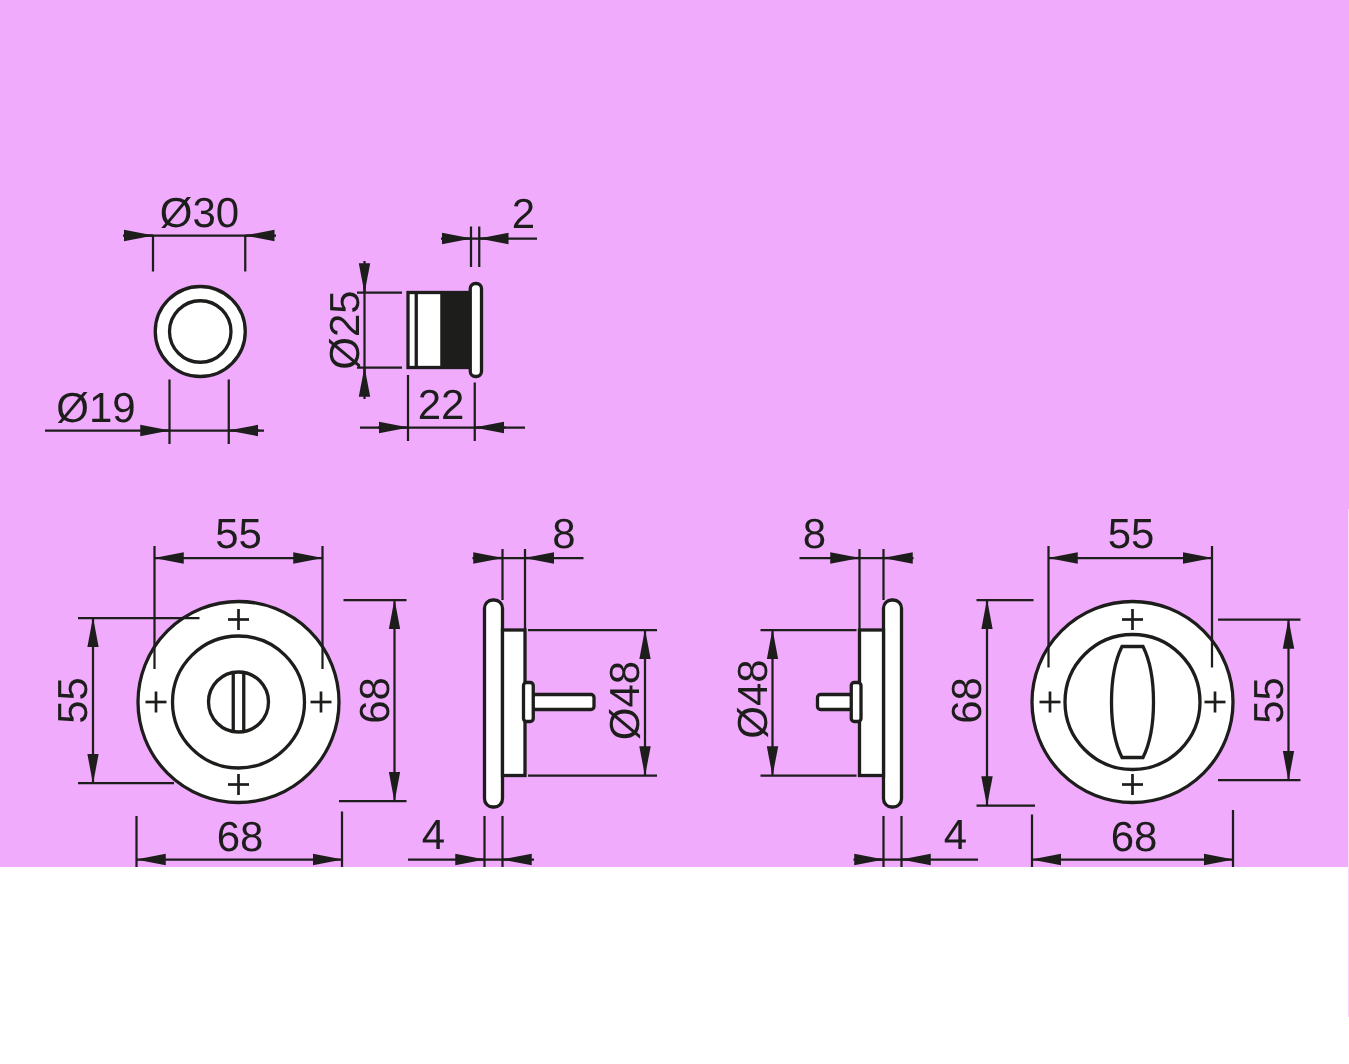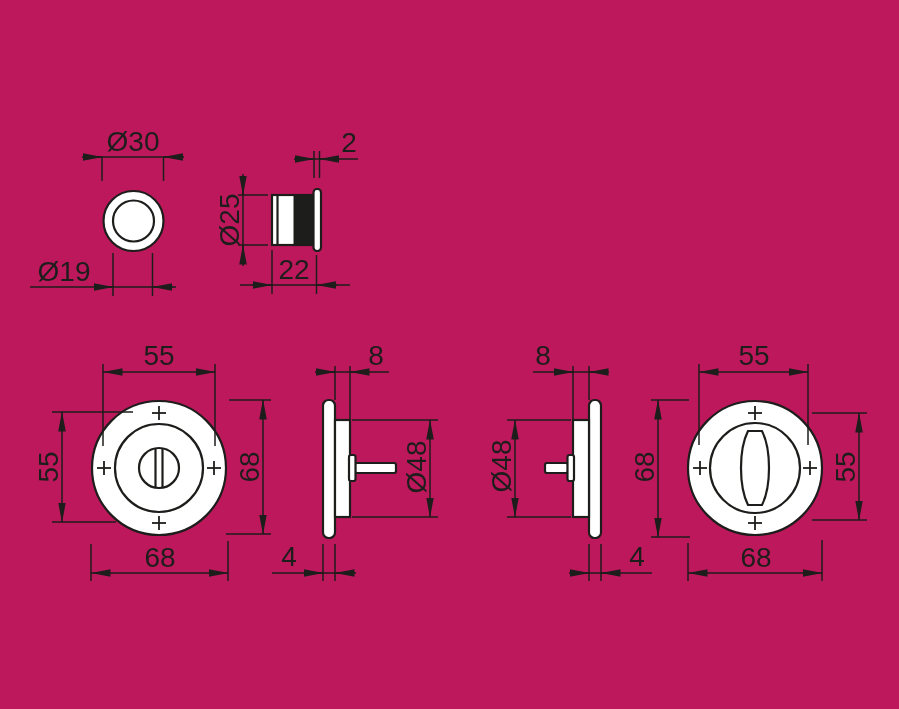--- a/index.html
+++ b/index.html
@@ -1,16 +1,16 @@
 <!DOCTYPE html>
 <html><head>
 <meta charset="utf-8">
 <style>
   html,body { margin:0; padding:0; background:#ffffff; }
-  .canvas { position:relative; width:899px; height:709px; background:#be185d; overflow:hidden; }
+  .canvas { position:relative; width:899px; height:578px; background:#f0abfc; overflow:hidden; }
   svg { display:block; }
   .o  { fill:none;  stroke:#1d1d1b; stroke-width:2.2; }
   .of { fill:#ffffff; stroke:#1d1d1b; stroke-width:2.2; }
   .blk{ fill:#1d1d1b; stroke:#1d1d1b; stroke-width:1; }
   .d  { fill:none; stroke:#1d1d1b; stroke-width:1.5; }
   .p  { fill:none; stroke:#1d1d1b; stroke-width:1.8; }
   text { font-family:"Liberation Sans", sans-serif; font-size:28px; fill:#1d1d1b; }
 </style>
 </head>
 <body>

